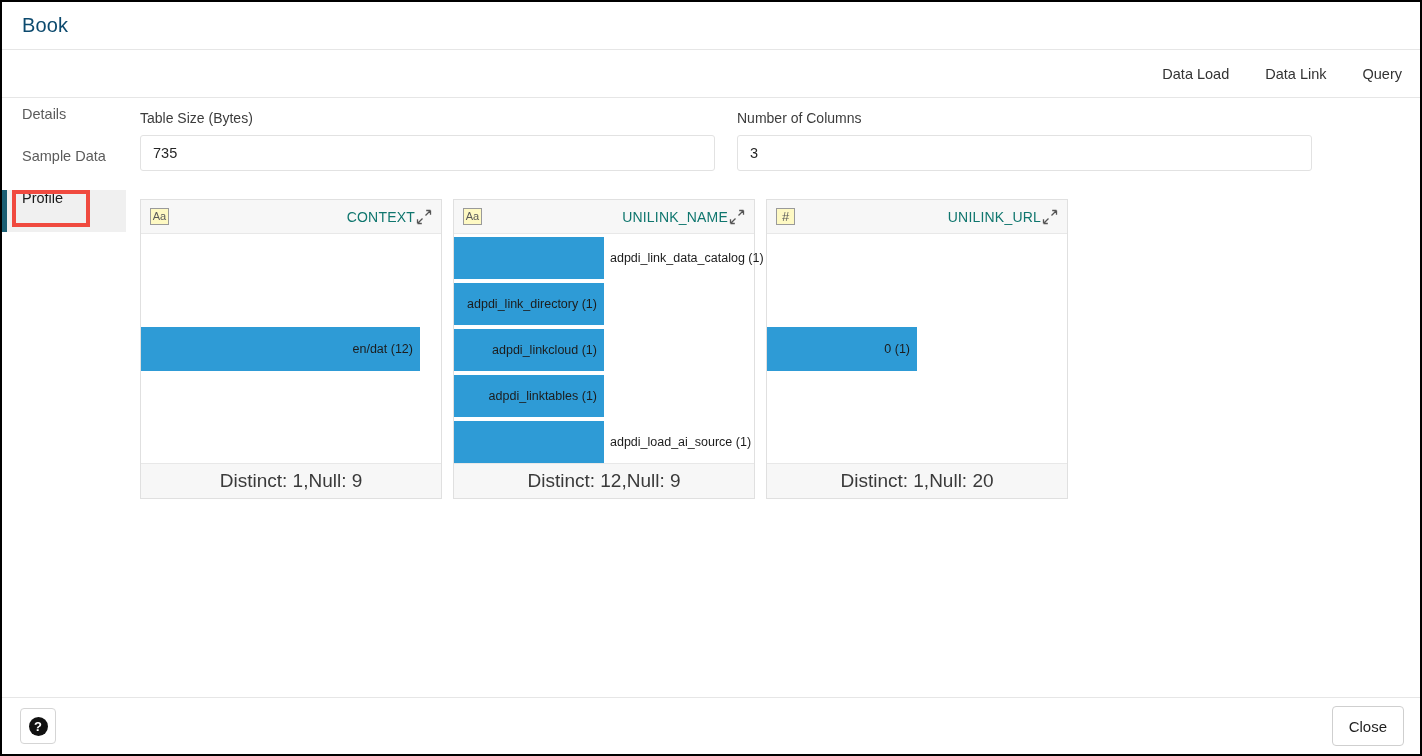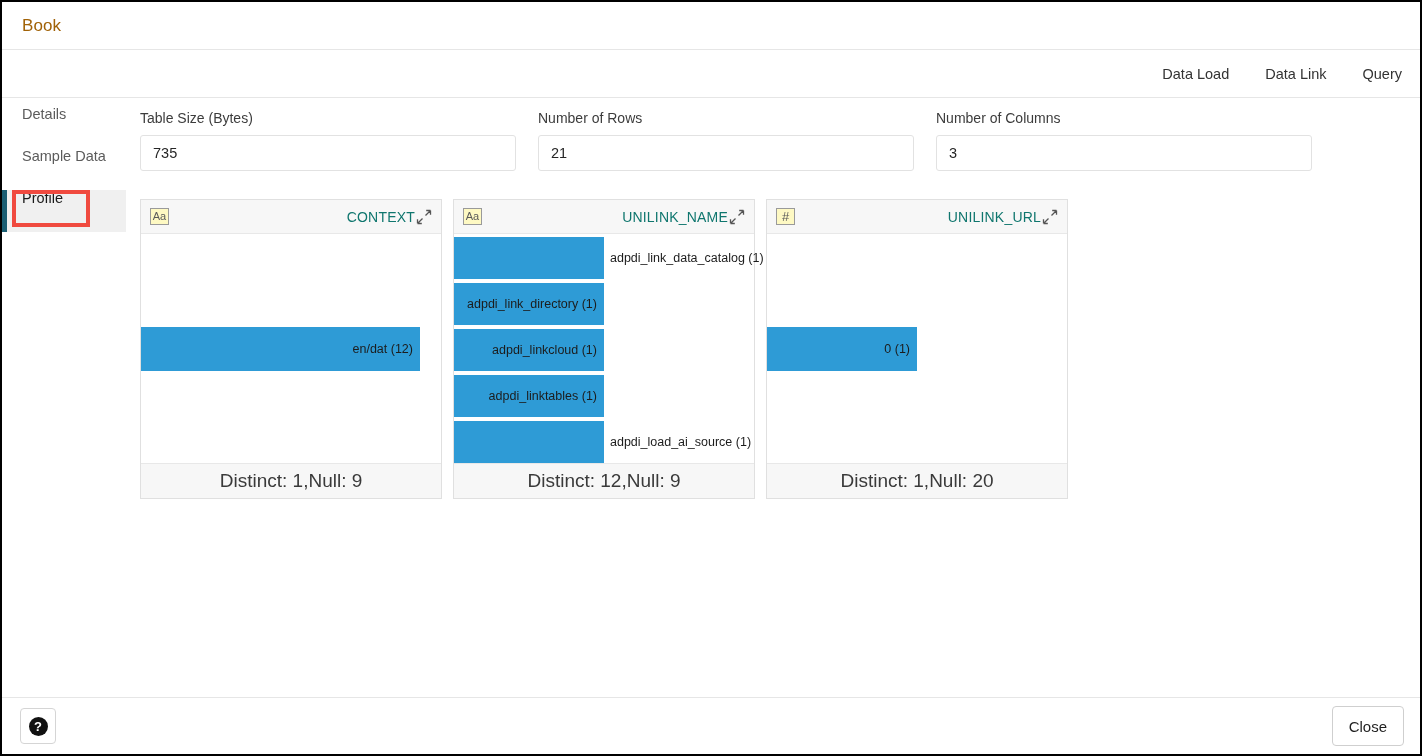--- a/index.html
+++ b/index.html
@@ -30,22 +30,22 @@
   #titlebar {
     height: 48px;
     flex: 0 0 48px;
     border-bottom: 1px solid #e6e6e6;
     display: flex;
     align-items: center;
     padding-left: 20px;
     background: #ffffff;
   }
   #title-text {
-    font-size: 17px;
-    color: #a16207;
+    font-size: 20px;
+    color: #0c4a6e;
     font-weight: 400;
     letter-spacing: .1px;
   }
 
   
   #navbar {
     height: 48px;
     flex: 0 0 48px;
     border-bottom: 1px solid #e6e6e6;
     display: flex;
@@ -340,24 +340,20 @@
     </div>
 
     <div id="content">
 
       <div id="fields-row">
         <div class="field">
           <label class="field-label">Table Size (Bytes)</label>
           <input class="field-input" type="text" readonly="" value="735" style="">
         </div>
         <div class="field">
-          <label class="field-label">Number of Rows</label>
-          <input class="field-input" type="text" readonly="" value="21" style="">
-        </div>
-        <div class="field">
           <label class="field-label">Number of Columns</label>
           <input class="field-input" type="text" readonly="" value="3" style="">
         </div>
       </div>
 
       <div id="cards-row">
 
         <div class="card">
           <div class="card-header">
             <span class="type-icon">Aa</span>

